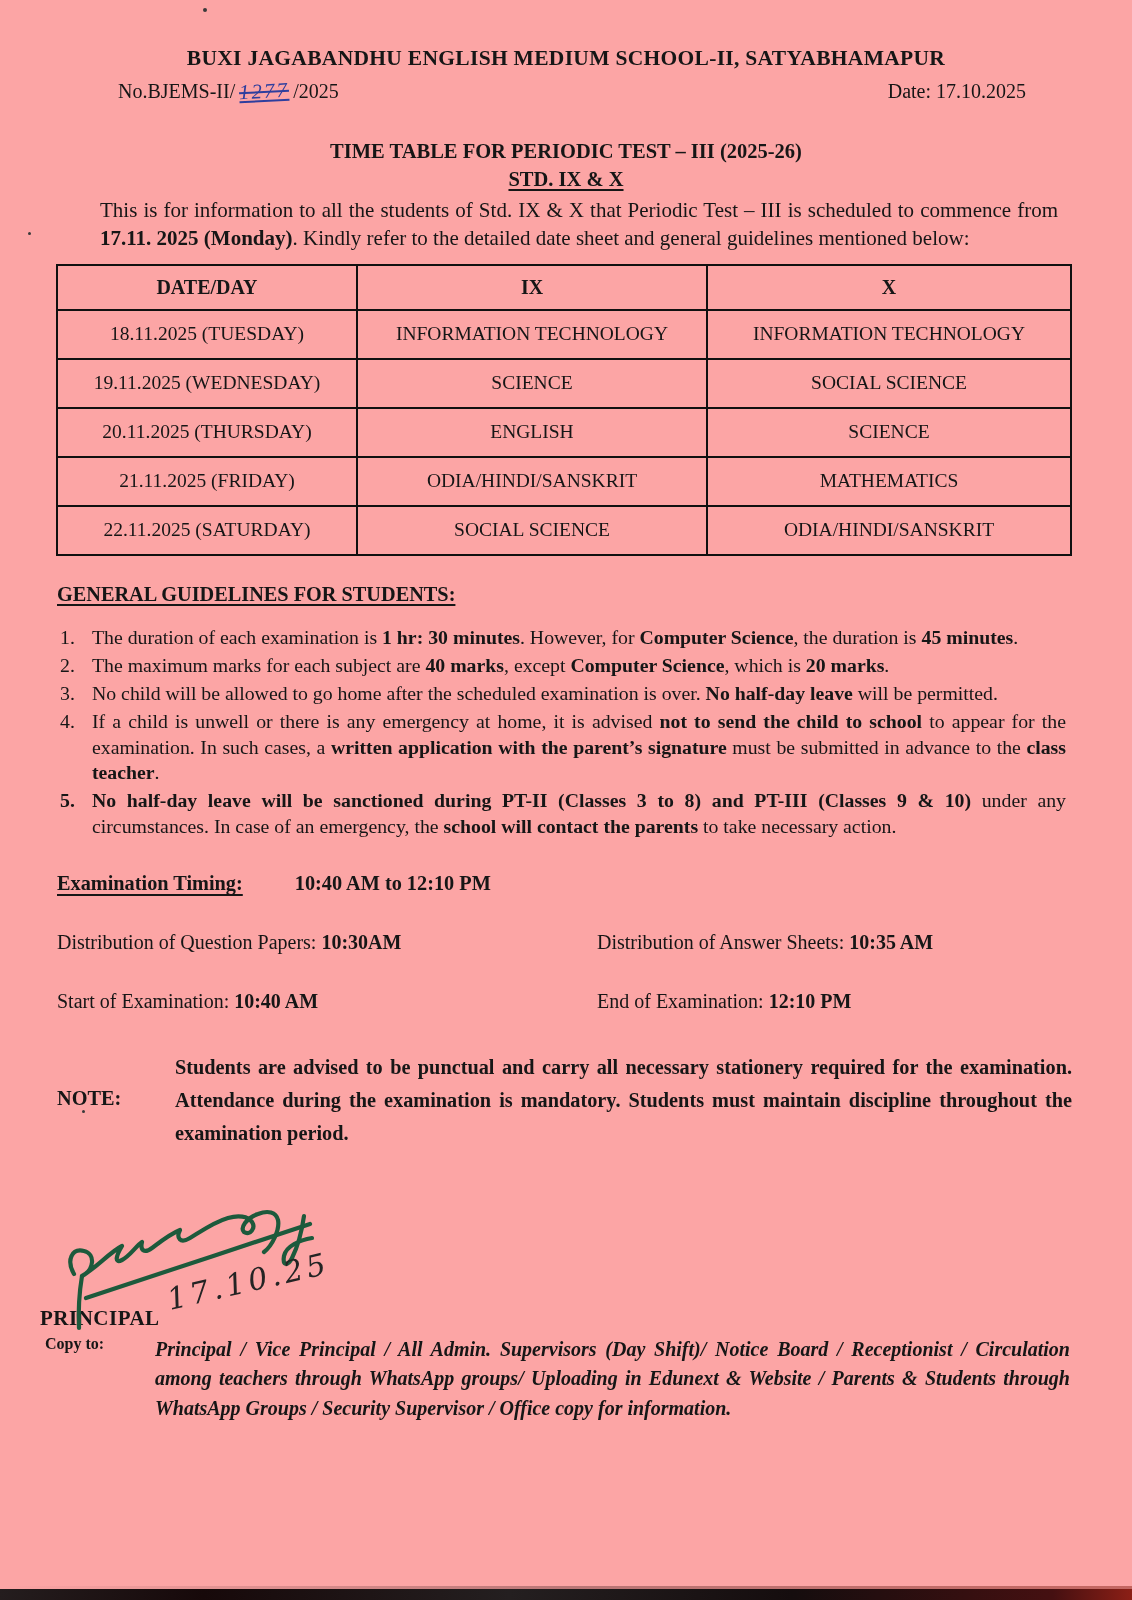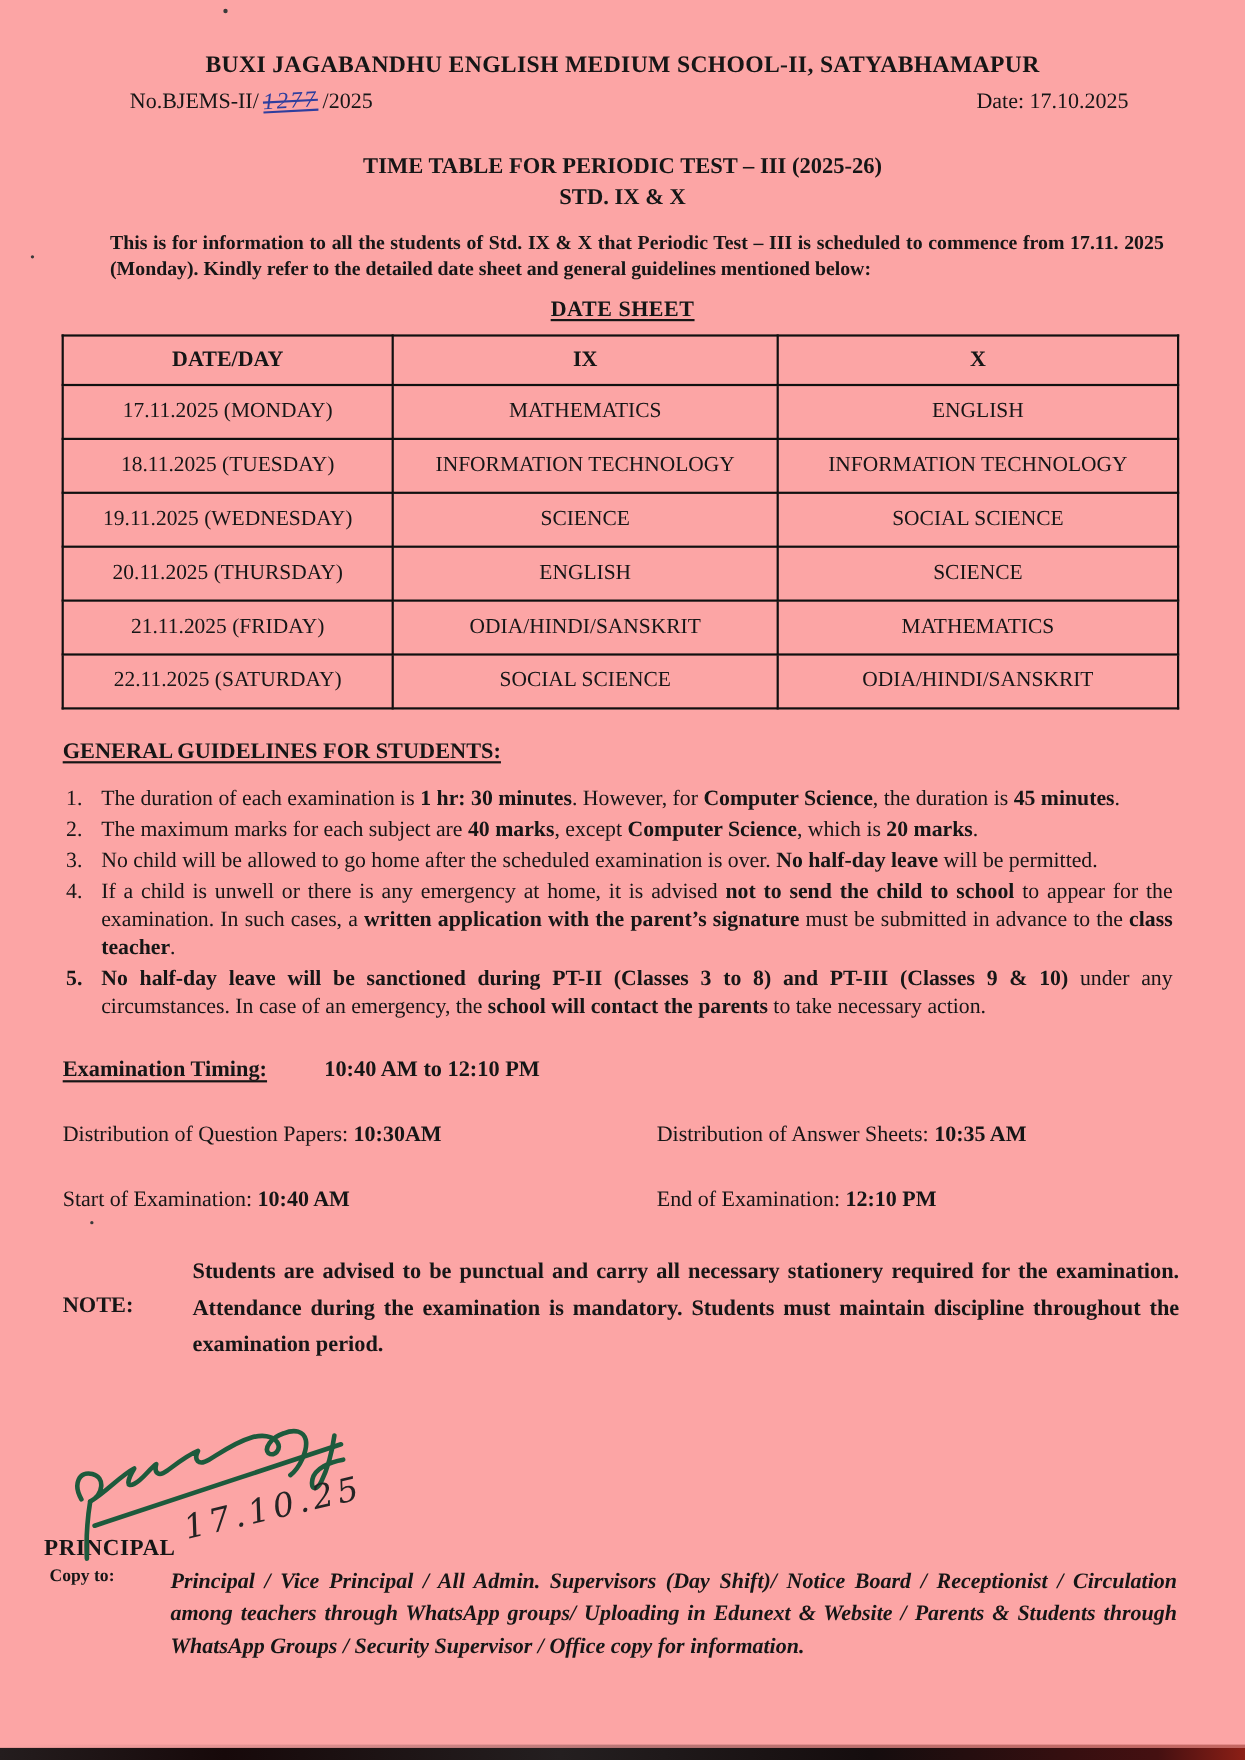--- a/index.html
+++ b/index.html
@@ -23,24 +23,24 @@
     display:inline-block; transform:rotate(-3deg);
     text-decoration:underline line-through; text-decoration-color:#2e3e9e;
     padding:0 4px; letter-spacing:2px;
   }
   .doc-title {
     margin-top:36px; text-align:center; font-size:20.5px; font-weight:bold;
     text-underline-offset:3px; text-decoration-thickness:2px;
   }
   .doc-subtitle {
     margin-top:5px; text-align:center; font-size:20.5px; font-weight:bold;
-    text-underline-offset:3px; text-decoration-thickness:2px;
+    text-decoration:underline; text-underline-offset:3px; text-decoration-thickness:2px;
   }
   .intro {
-    margin:18px 74px 0 100px; font-size:18px; line-height:1.33; text-align:justify;font-weight:bold;
+    margin:6px 74px 0 100px; font-size:21px; line-height:1.33; text-align:justify;
   }
   .date-sheet-heading {
     margin-top:13px; text-align:center; font-size:20px; font-weight:bold;
     text-decoration:underline; text-underline-offset:3px; text-decoration-thickness:2px;
     letter-spacing:0.5px;
   }
   table.date-sheet {
     border-collapse:collapse; margin:11px 0 0 56px;
     width:1014px; table-layout:fixed;
   }
@@ -108,40 +108,34 @@
   <div class="ref-row">
     <div class="ref-left"><span>No.BJEMS-II/</span><span class="ref-number">1277</span><span>/2025</span></div>
     <div>Date: 17.10.2025</div>
   </div>
 
   <div class="doc-title">TIME TABLE FOR PERIODIC TEST – III (2025-26)</div>
   <div class="doc-subtitle">STD. IX &amp; X</div>
 
   <div class="intro"><span>This is for information to all the students of Std. IX &amp; X that Periodic Test – III is scheduled to commence from </span><b>17.11. 2025 (Monday)</b><span>. Kindly refer to the detailed date sheet and general guidelines mentioned below:</span></div>
 
-  <div class="date-sheet-heading">DATE SHEET</div>
 
   <table class="date-sheet">
     <colgroup>
         <col class="c1">
         <col class="c2">
         <col class="c3">
       </colgroup>
     <tbody>
         <tr>
       <th>DATE/DAY</th>
       <th>IX</th>
       <th>X</th>
     </tr>
     <tr>
-      <td>17.11.2025 (MONDAY)</td>
-      <td>MATHEMATICS</td>
-      <td>ENGLISH</td>
-    </tr>
-    <tr>
       <td>18.11.2025 (TUESDAY)</td>
       <td>INFORMATION TECHNOLOGY</td>
       <td>INFORMATION TECHNOLOGY</td>
     </tr>
     <tr>
       <td>19.11.2025 (WEDNESDAY)</td>
       <td>SCIENCE</td>
       <td>SOCIAL SCIENCE</td>
     </tr>
     <tr>

